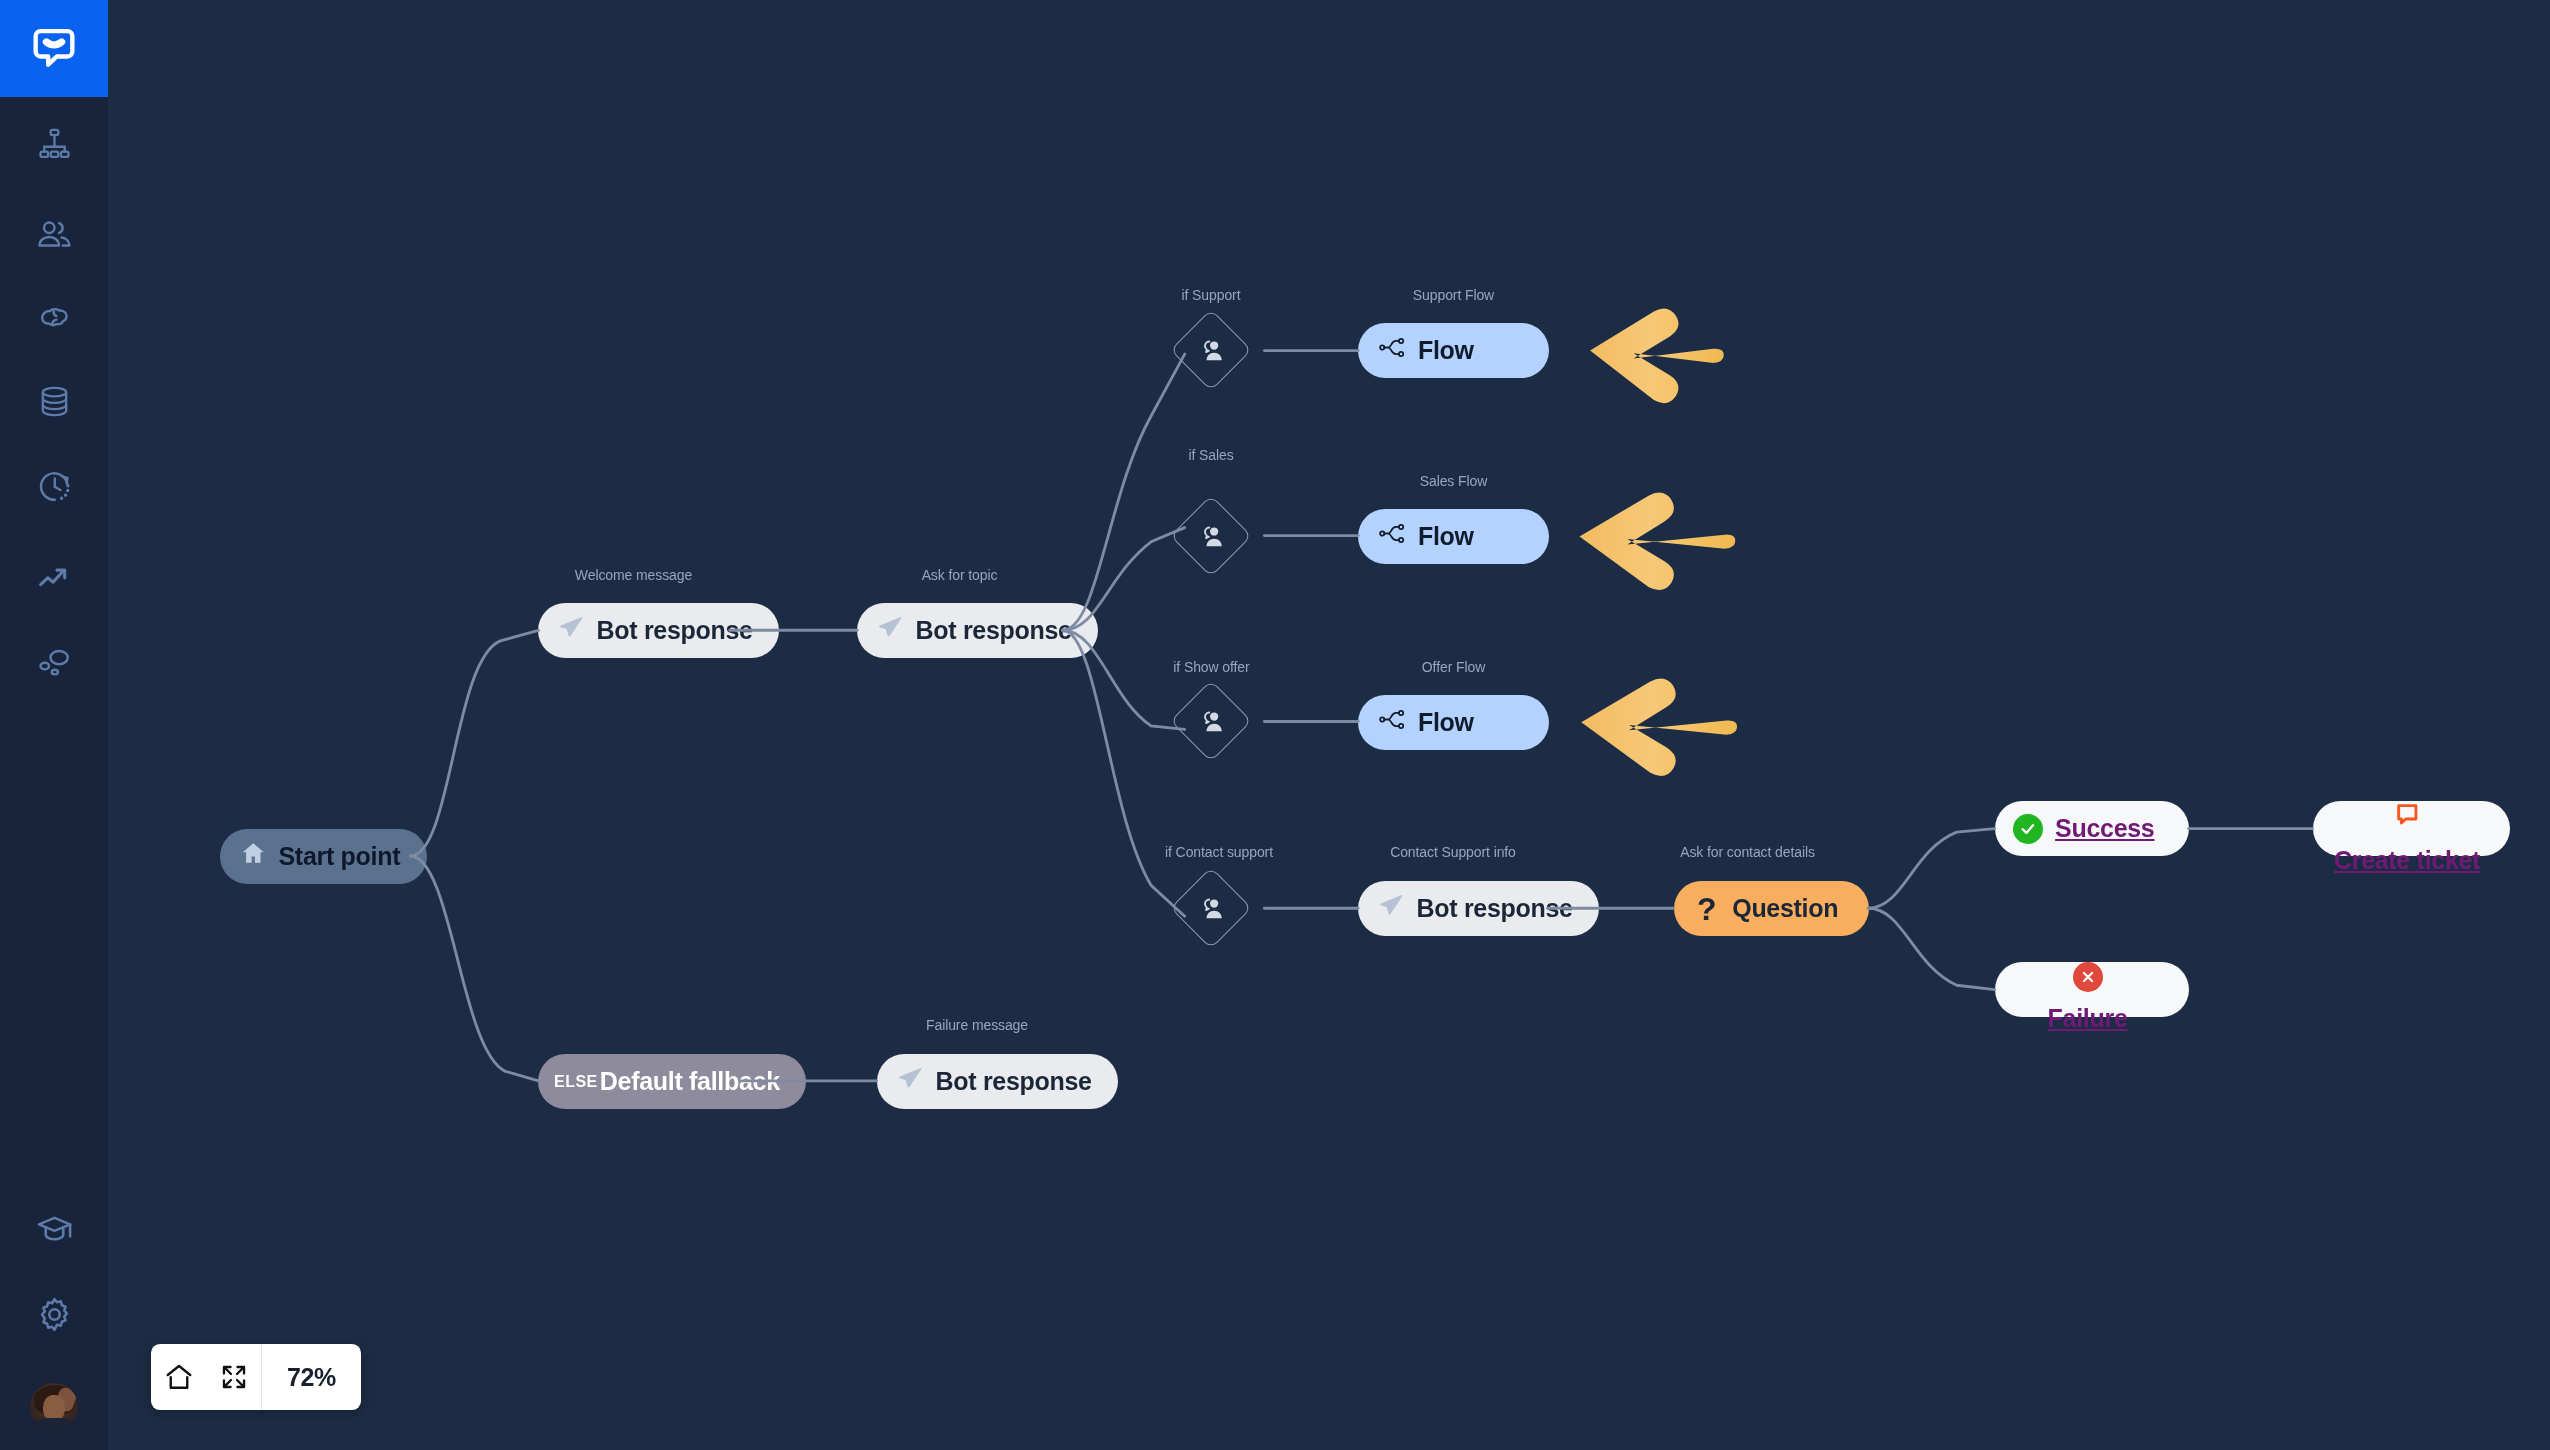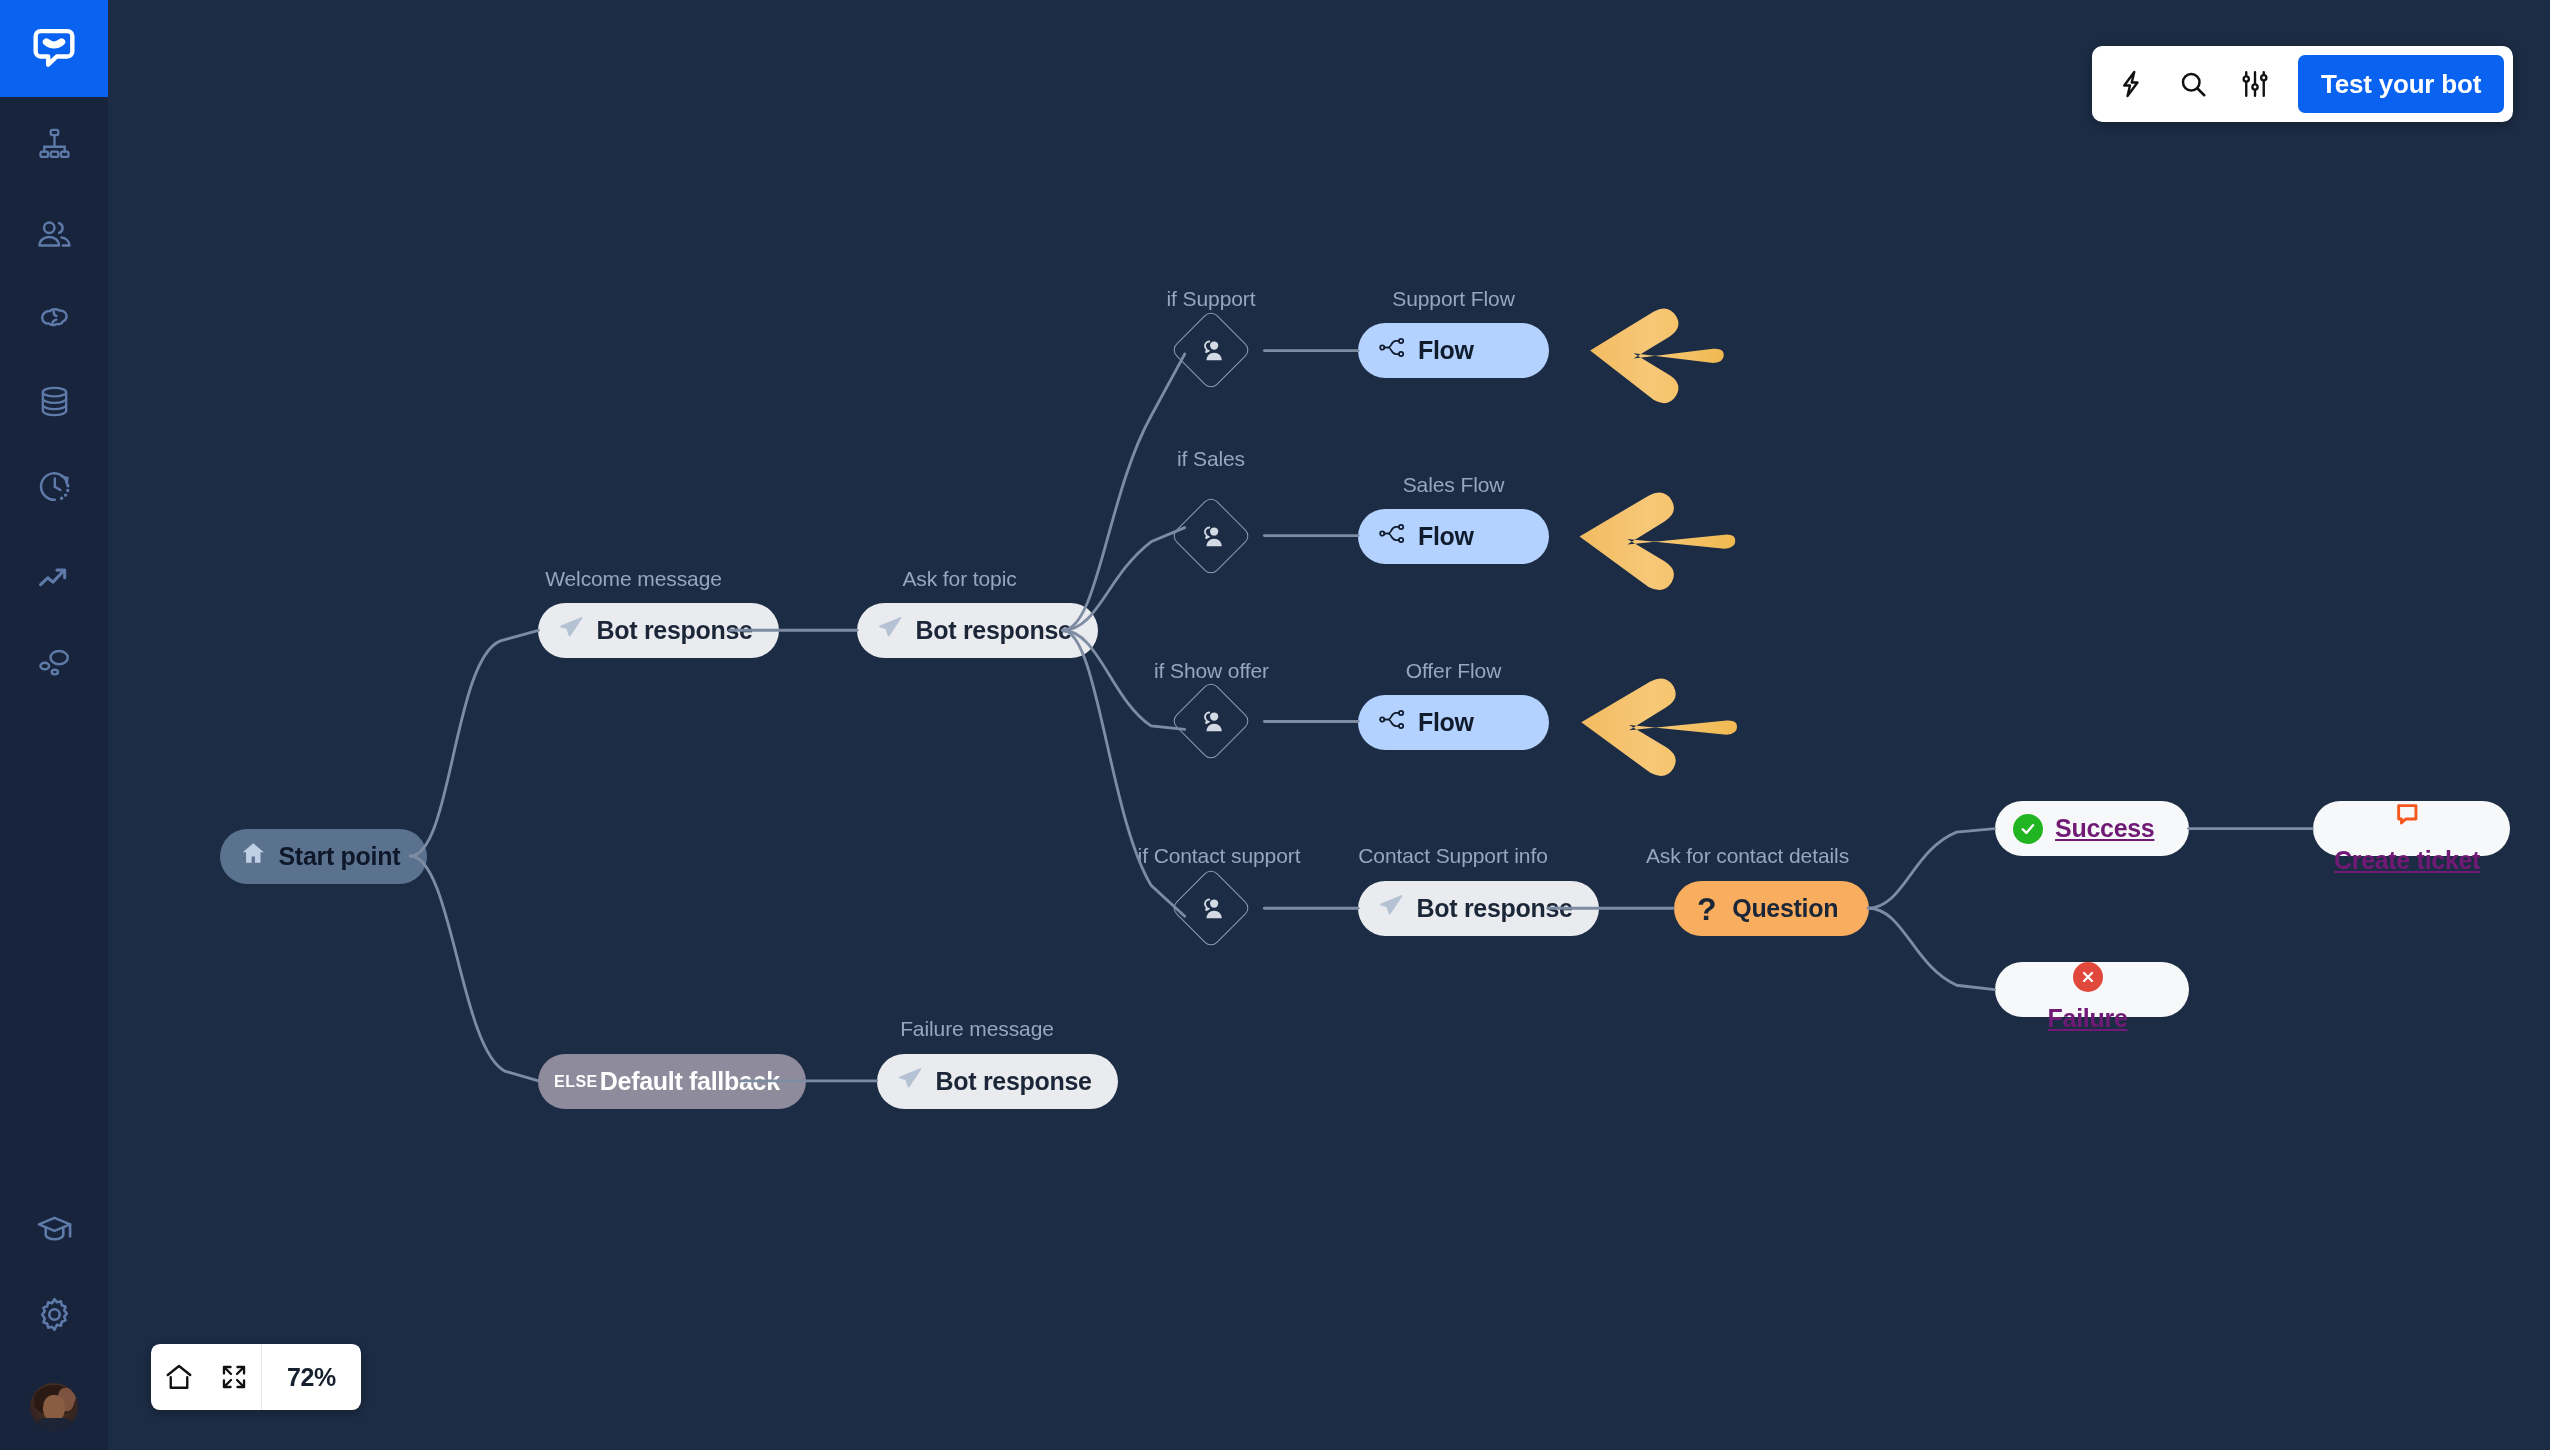--- a/index.html
+++ b/index.html
@@ -69,21 +69,21 @@
   .zc-sep { width:0.9px; height:66px; background:#e3e6ea; }
   #zoom-level { padding: 0 25px; font-size:25px; font-weight:700; color:#17202f; letter-spacing:-0.3px; }
 
   
   #canvas { position:absolute; left:0; top:0; width:2550px; height:1450px; z-index:10; }
   #edges  { position:absolute; left:0; top:0; width:2550px; height:1450px; z-index:11; pointer-events:none; }
   #arrows { position:absolute; left:0; top:0; width:2550px; height:1450px; z-index:30; pointer-events:none; }
 
   .node { position:absolute; z-index:20; display:flex; align-items:center; white-space:nowrap; }
   .nlabel {
-    position:absolute; z-index:20; color:#98a6bc; font-size:21px;
+    position:absolute; z-index:20; color:#98a6bc; font-size:14px;
     white-space:nowrap; text-align:center; letter-spacing:-0.1px;
   }
 
   .pill {
     display:flex; align-items:center; gap:12.4px;
     border-radius: 885px; height: 55px; padding: 0 26.6px 0 19.5px;
     font-size: 25px; font-weight: 700; letter-spacing:-0.3px;text-align:right;
   }
   .pill-bot   { background:#e9ebee; color:#1b2738; }
   .pill-flow  { background:#b3d2ff; color:#101b2c; padding-left:21px; }
@@ -461,42 +461,20 @@
     </div>
 
     <div class="avatar">
       <div class="hair"></div>
       <div class="arm"></div>
       <div class="face"></div>
       <div class="body"></div>
     </div>
   </div>
 
-  <div id="toolbar">
-    <div class="tb-icon">
-      <svg width="30" height="30" viewBox="0 0 24 24" fill="none" stroke="#111" stroke-width="1.9" stroke-linejoin="round" stroke-linecap="round">
-        <path d="M14.6 2.4 6.6 13.2h4.6l-2 8.4 8-10.8h-4.6z"></path>
-      </svg>
-    </div>
-    <div class="tb-icon">
-      <svg width="30" height="30" viewBox="0 0 24 24" fill="none" stroke="#111" stroke-width="2" stroke-linecap="round">
-        <circle cx="10.6" cy="10.6" r="6.6"></circle>
-          <path d="M15.6 15.6 21 21"></path>
-      </svg>
-    </div>
-    <div class="tb-icon">
-      <svg width="30" height="30" viewBox="0 0 24 24" fill="none" stroke="#111" stroke-width="1.9" stroke-linecap="round">
-        <path d="M5 2.6v18.8M12 2.6v18.8M19 2.6v18.8"></path>
-        <circle cx="5" cy="8" r="2.1" fill="#fff"></circle>
-          <circle cx="12" cy="14.4" r="2.1" fill="#fff"></circle>
-          <circle cx="19" cy="7" r="2.1" fill="#fff"></circle>
-      </svg>
-    </div>
-    <button id="test-bot-btn">Test your bot</button>
-  </div>
 
   <div id="zoom-controls">
     <div class="zc-btn">
       <svg width="30" height="30" viewBox="0 0 24 24" fill="none" stroke="#111" stroke-width="1.9" stroke-linejoin="round" stroke-linecap="round">
         <path d="M3 10.4 12 3.2l9 7.2"></path>
           <path d="M5.4 12.2v8.4h13.2v-8.4"></path>
       </svg>
     </div>
     <div class="zc-btn">
       <svg width="28" height="28" viewBox="0 0 24 24" fill="none" stroke="#111" stroke-width="2" stroke-linecap="round" stroke-linejoin="round">

